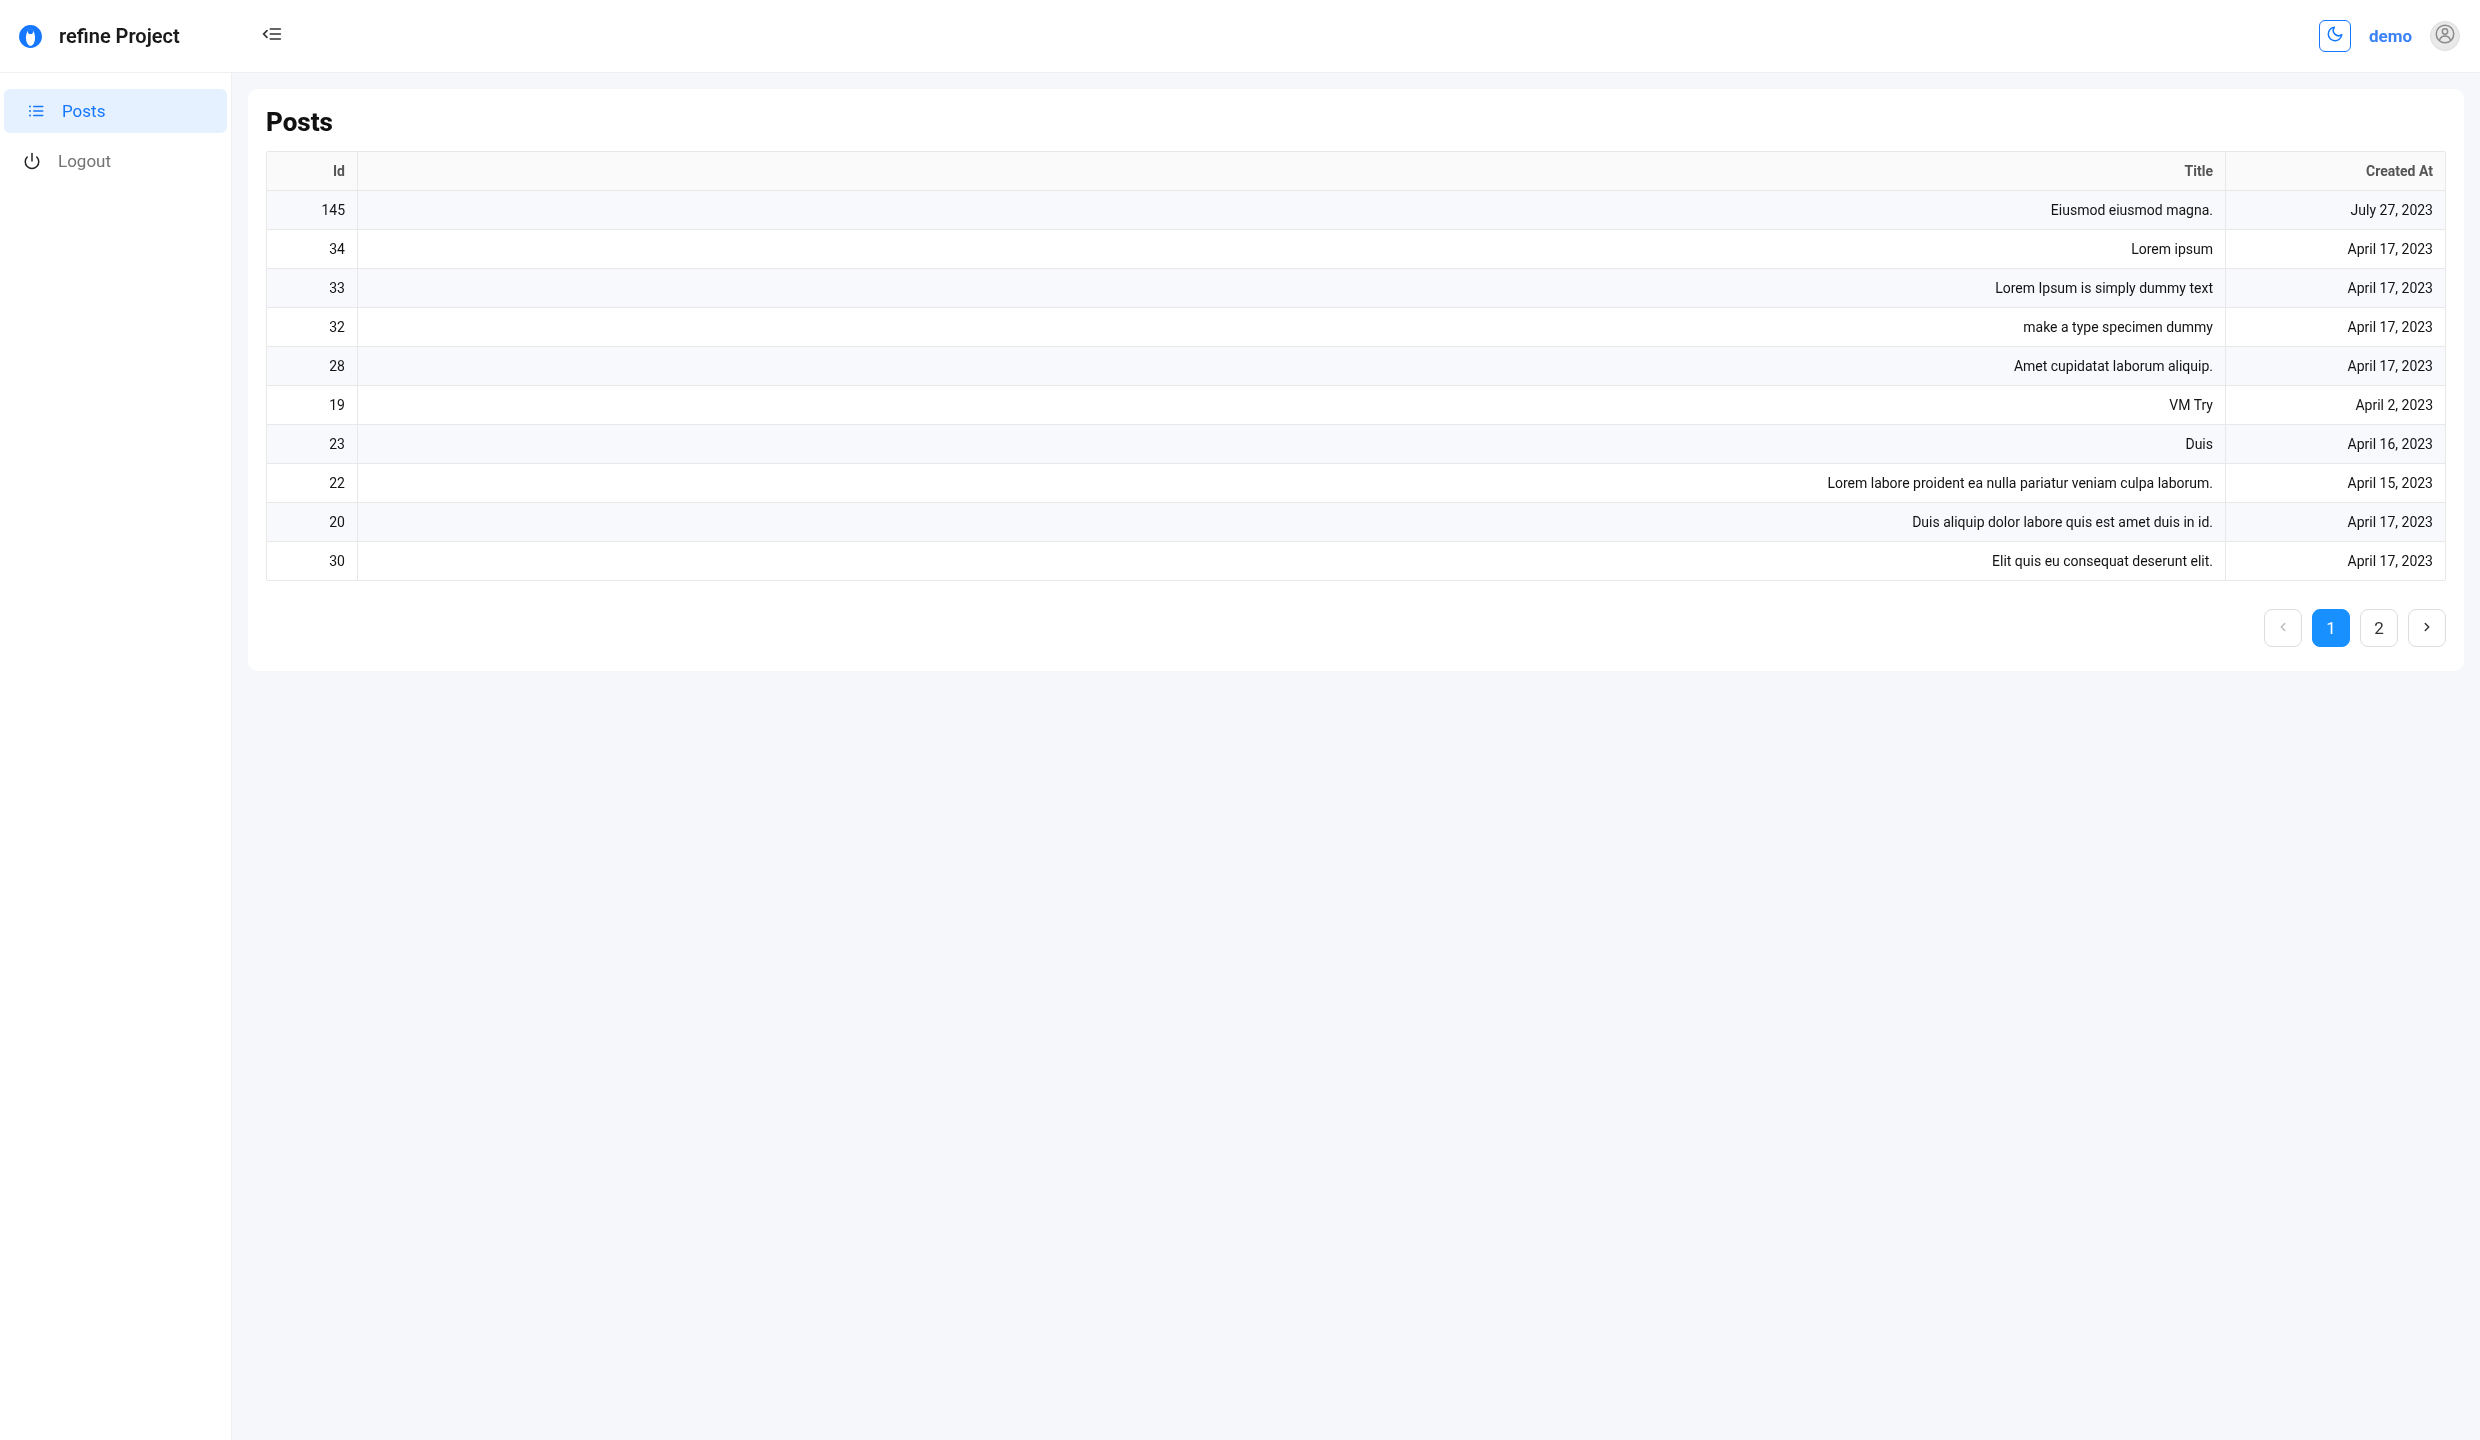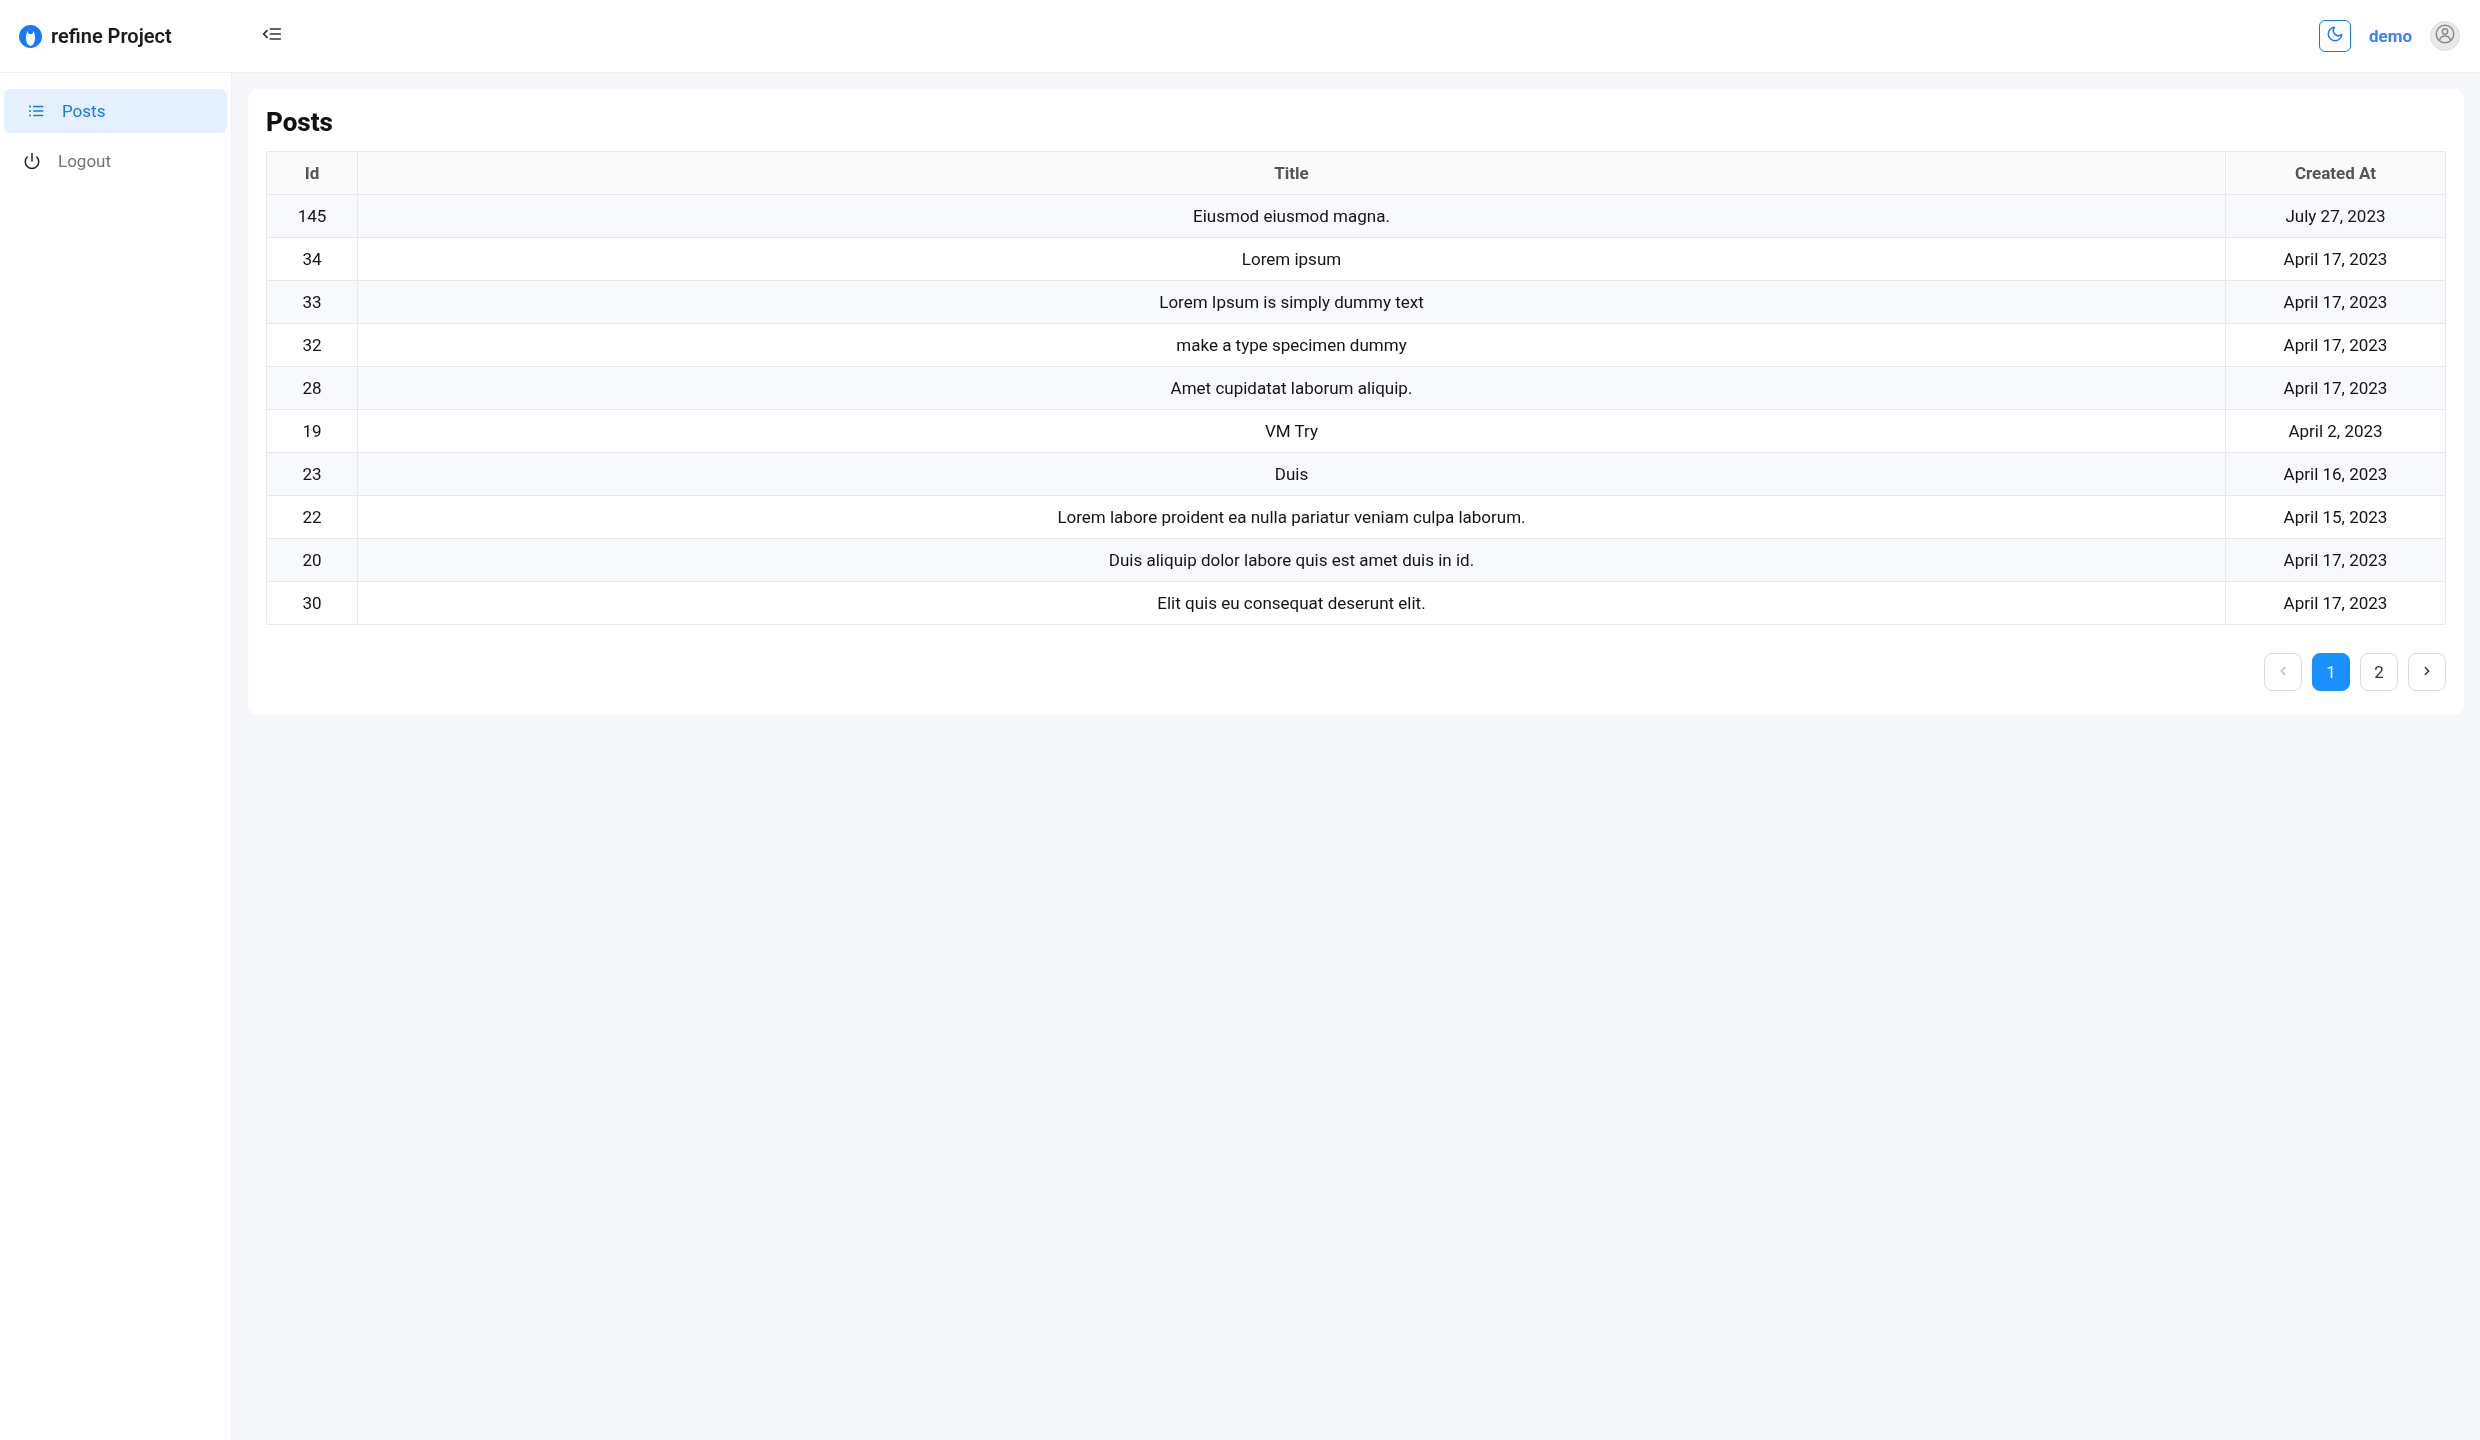--- a/index.html
+++ b/index.html
@@ -31,21 +31,21 @@
     display: flex;
     align-items: center;
     height: 73px;
     background: #fff;
     border-bottom: 1px solid #efefef;
   }
   .topbar-brand {
     width: 232px;
     display: flex;
     align-items: center;
-    gap: 8px;
+    gap: 16px;
     padding-left: 18px;
   }
   .brand-mark {
     width: 25px; height: 25px;
     position: relative;
     flex: 0 0 auto;
   }
   .brand-mark svg { display:block; }
   .brand-title {
     font-size: 20px;
@@ -137,23 +137,23 @@
   
   .tbl {
     width:100%;
     border: 1px solid var(--border);
     border-radius: 2px;
     border-collapse: separate;
     border-spacing: 0;
     overflow:hidden;
   }
   .tbl th, .tbl td {
-    text-align: center;
+    text-align: right;
     padding: 11px 12px;
-    font-size: 17px;
+    font-size: 14px;
     border-bottom: 1px solid var(--border);
   }
   .tbl th {
     background: #fafafa;
     color: #555;
     font-weight: 700;
     border-bottom: 1px solid var(--border);
   }
   .tbl th + th, .tbl td + td { border-left: 1px solid var(--border); }
   .tbl tbody tr:nth-child(odd) td { background: var(--row-stripe); }

